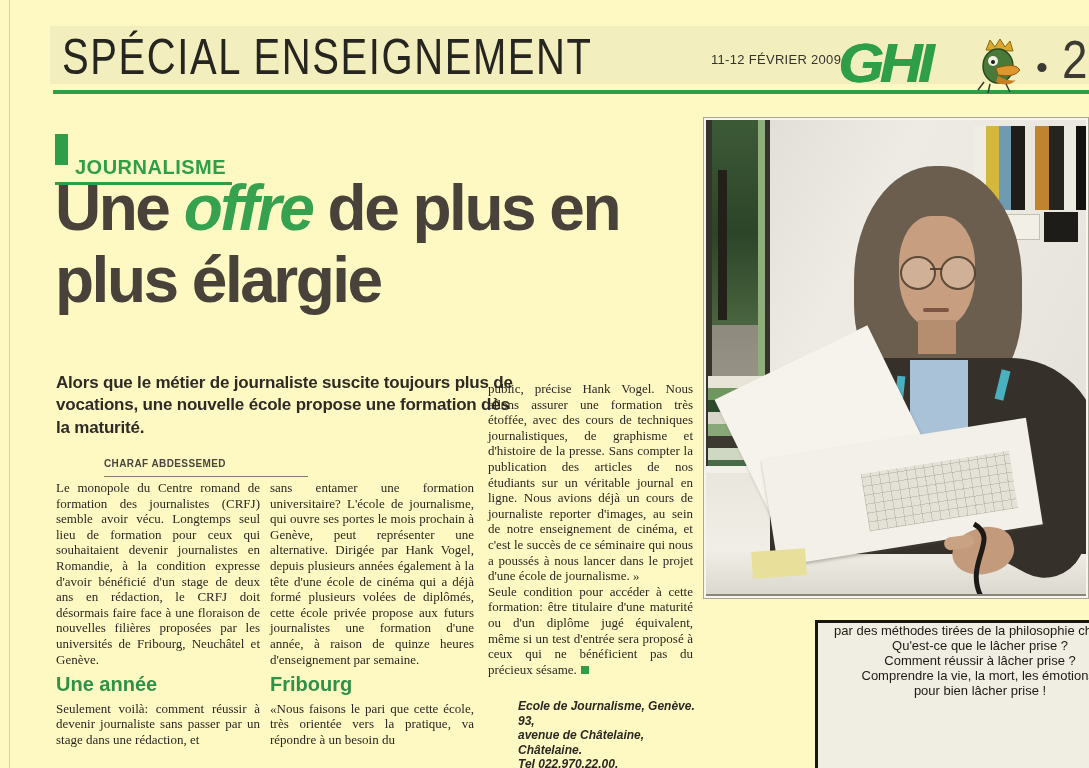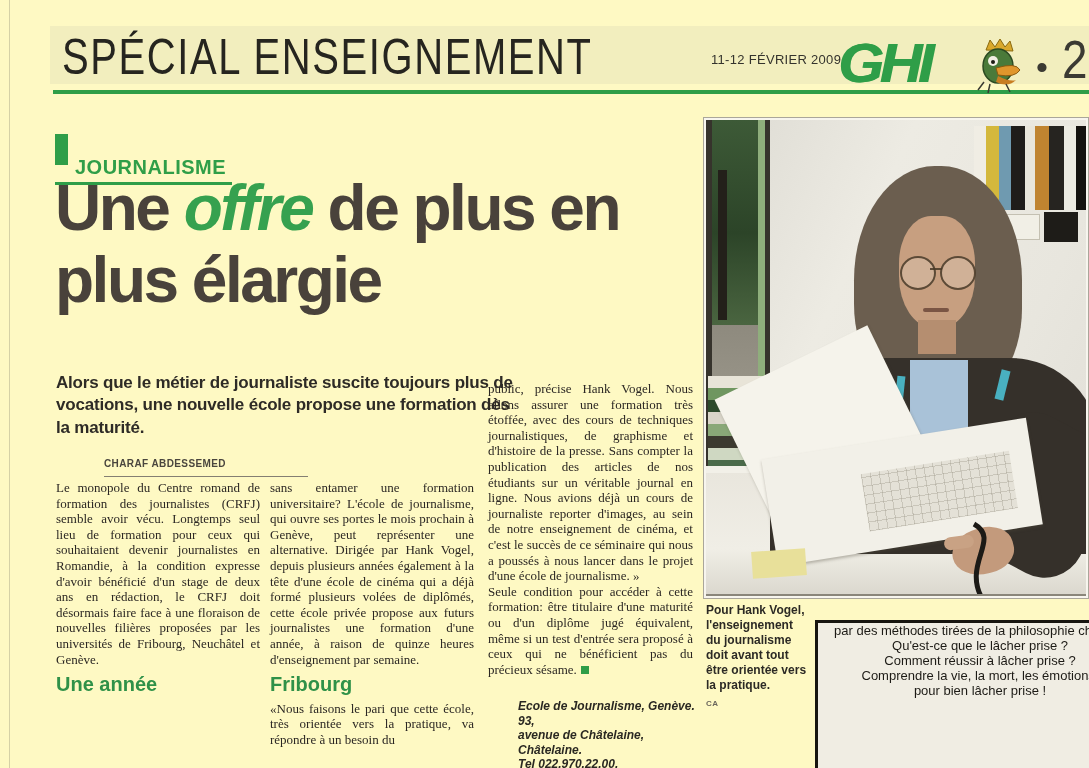--- a/index.html
+++ b/index.html
@@ -139,20 +139,21 @@
   </div>
 
   <h1 class="abs" id="headline" style="margin:0;"><span>Une </span><span class="hl-green">offre</span><span> de plus en plus élargie</span></h1>
 
   <div class="abs" id="lead">Alors que le métier de journaliste suscite toujours plus de vocations, une nouvelle école propose une formation dès la maturité.</div>
   <div class="abs" id="byline">CHARAF ABDESSEMED</div>
 
   <div class="abs col" id="col1">
     <p>Le monopole du Centre romand de formation des journalistes (CRFJ) semble avoir vécu. Longtemps seul lieu de formation pour ceux qui souhaitaient devenir journalistes en Romandie, à la condition expresse d'avoir bénéficié d'un stage de deux ans en rédaction, le CRFJ doit désormais faire face à une floraison de nouvelles filières proposées par les universités de Fribourg, Neuchâtel et Genève.</p>
     <div class="subhead">Une année</div>
+    <p>Seulement voilà: comment réussir à devenir journaliste sans passer par un stage dans une rédaction, et</p>
   </div>
   <div class="abs col" id="col2">
     <p>sans entamer une formation universitaire? L'école de journalisme, qui ouvre ses portes le mois prochain à Genève, peut représenter une alternative. Dirigée par Hank Vogel, depuis plusieurs années également à la tête d'une école de cinéma qui a déjà formé plusieurs volées de diplômés, cette école privée propose aux futurs journalistes une formation d'une année, à raison de quinze heures d'enseignement par semaine.</p>
     <div class="subhead">Fribourg</div>
     <p>«Nous faisons le pari que cette école, très orientée vers la pratique, va répondre à un besoin du</p>
   </div>
   <div class="abs col" id="col3">
     <p>public, précise Hank Vogel. Nous allons assurer une formation très étoffée, avec des cours de techniques journalistiques, de graphisme et d'histoire de la presse. Sans compter la publication des articles de nos étudiants sur un véritable journal en ligne. Nous avions déjà un cours de journaliste reporter d'images, au sein de notre enseignement de cinéma, et c'est le succès de ce séminaire qui nous a poussés à nous lancer dans le projet d'une école de journalisme. »</p>
     <p><span>Seule condition pour accéder à cette formation: être titulaire d'une maturité ou d'un diplôme jugé équivalent, même si un test d'entrée sera proposé à ceux qui ne bénéficient pas du précieux sésame.</span><span class="end-mark"></span></p>
   </div>
@@ -216,24 +217,20 @@
       <div class="abs" id="ph-sticky"></div>
       <div class="abs" id="ph-hand"></div>
       <div class="abs" id="ph-finger"></div>
       <svg class="abs" id="ph-cable" width="120" height="86" viewBox="0 0 120 86">
         <path d="M42 6 C70 22, 28 46, 52 84" stroke="#1c1a16" stroke-width="5" fill="none"></path>
       </svg>
       <div class="abs" id="ph-bottomline"></div>
     </div>
   </div>
 
-  <div class="abs" id="caption">
-    <span>Pour Hank Vogel, l'enseignement du journalisme doit avant tout être orientée vers la pratique.</span>
-    <div id="credit">CA</div>
-  </div>
 
   <div class="abs" id="ad-box">
     <div class="ad-line">par des méthodes tirées de la philosophie chinoise</div>
     <div class="ad-line">Qu'est-ce que le lâcher prise ?</div>
     <div class="ad-line">Comment réussir à lâcher prise ?</div>
     <div class="ad-line">Comprendre la vie, la mort, les émotions,</div>
     <div class="ad-line">pour bien lâcher prise !</div>
   </div>
 
 </div>

